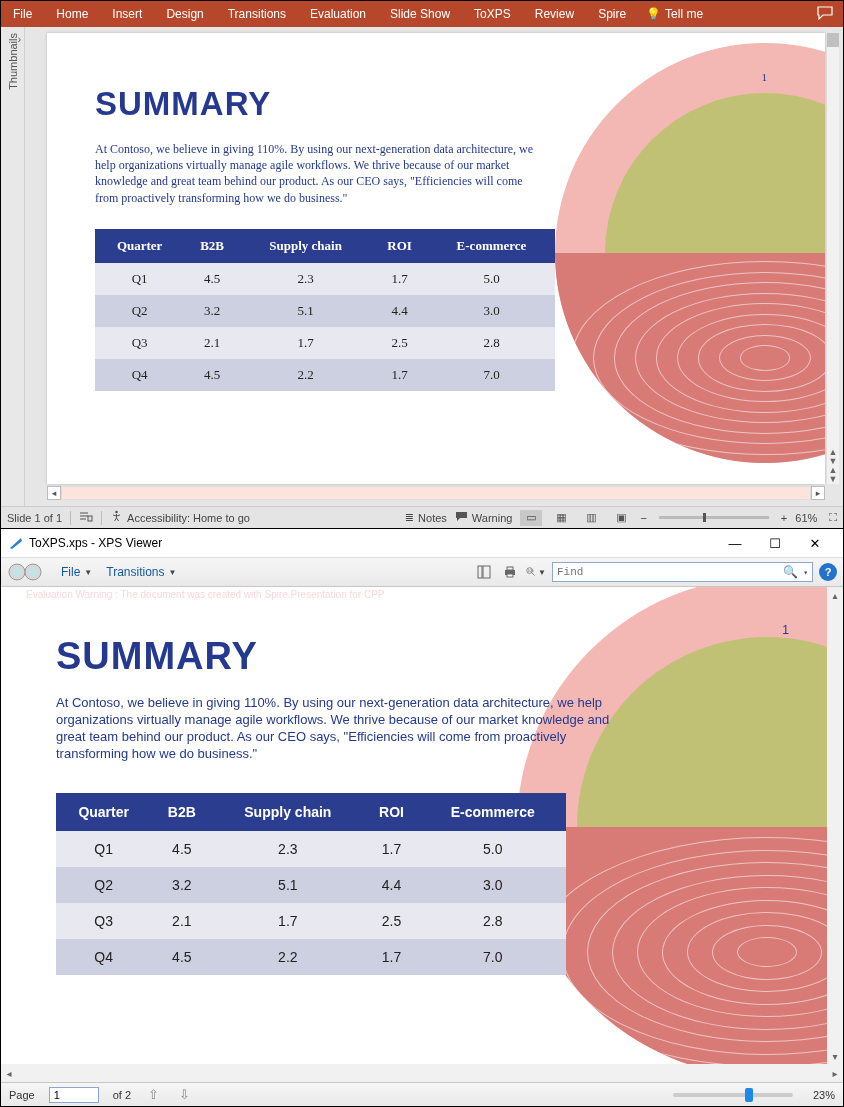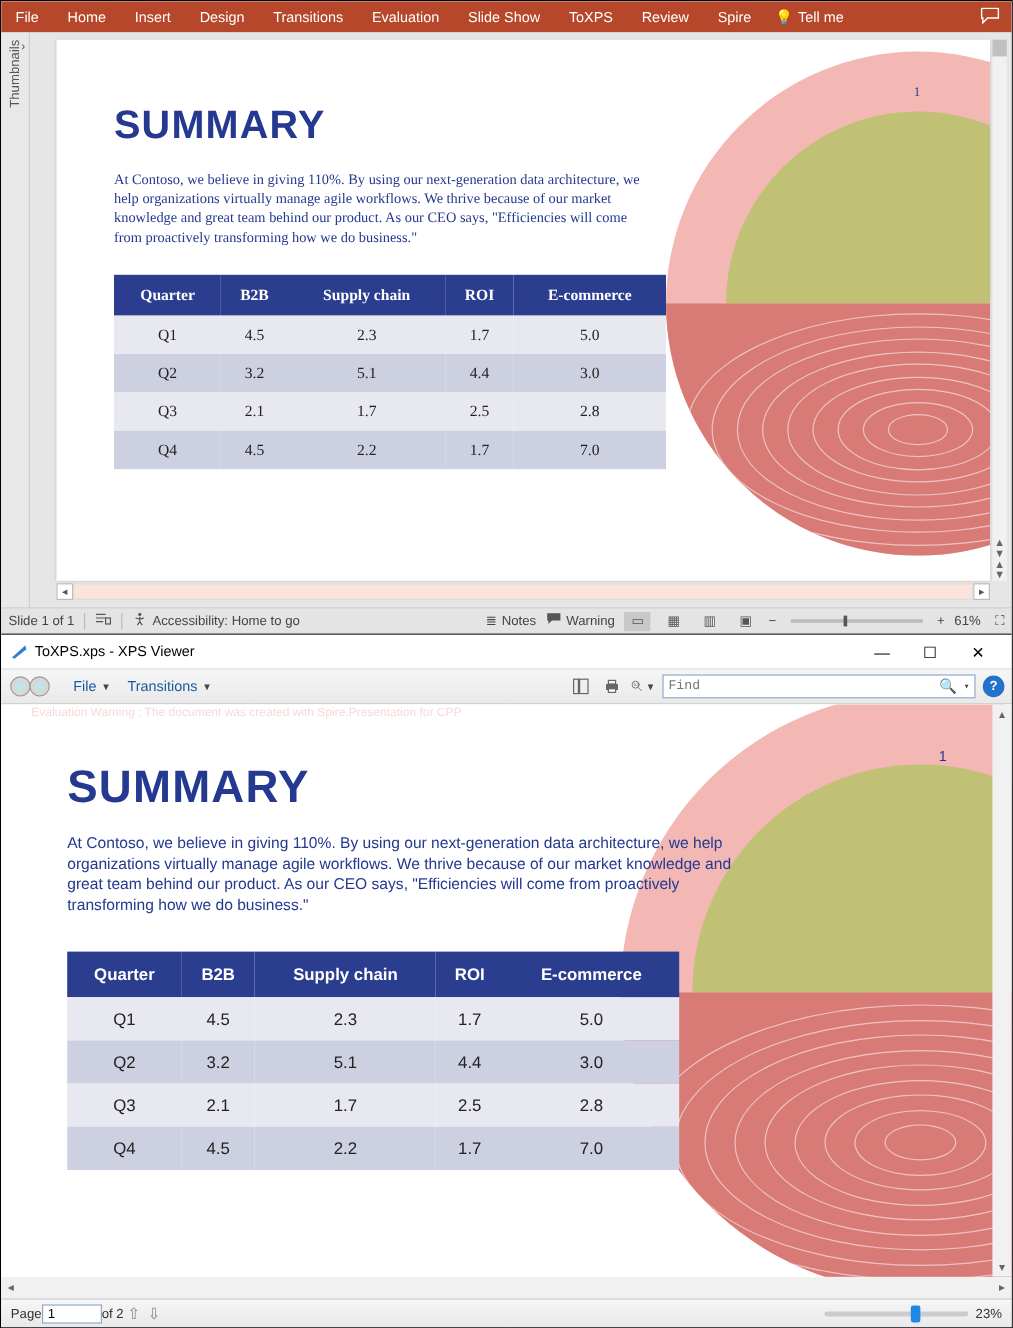--- a/index.html
+++ b/index.html
@@ -83,21 +83,21 @@
   .xps-page .pagenum{ position:absolute; top:36px; right:38px; color:#24398f; font-size:12px;}
   .xps-page .title{ position:absolute; top:48px; left:34px; font-family: Arial Black, Arial, sans-serif; font-size:38px; font-weight:900; color:#24398f; letter-spacing:1px;}
   .xps-page .para{ position:absolute; top:108px; left:34px; width:560px; font-size:13px; line-height:1.3; color:#24398f;}
   .xps-page .table{ position:absolute; top:206px; left:34px; width:510px; border-collapse:collapse; font-size:14px;}
   .xps-page .table th{ background:#2b3d8f; color:#fff; padding:11px 6px; font-weight:700;}
   .xps-page .table td{ padding:10px 6px; text-align:center; color:#222;}
   .xps-page .table tr:nth-child(even) td{ background:#cdd0e0;}
   .xps-page .table tr:nth-child(odd) td{ background:#e7e8f0;}
   .xps-page .deco{ position:absolute; top:-10px; right:-190px; width:500px; height:500px;}
 
-  .xps-status{ height:24px; background:linear-gradient(#f6f6f6,#e9e9e9); border-top:1px solid #c7c7c7; display:flex; align-items:center; font-size:11px; padding:0 8px; gap:0; color:#333;}
+  .xps-status{ height:24px; background:linear-gradient(#f6f6f6,#e9e9e9); border-top:1px solid #c7c7c7; display:flex; align-items:center; font-size:11px; padding:0 8px; gap:14px; color:#333;}
   .xps-status input{ width:50px; height:16px; border:1px solid #8fa7cc; font-size:11px; padding:0 4px;}
   .xps-status .arrow{ color:#888; font-size:13px; padding:0 3px;}
   .xps-status .spacer{flex:1;}
   .xps-status .zoombar{ width:120px; height:4px; background:#ccc; position:relative; margin:0 6px; border-radius:2px;}
   .xps-status .zoombar .knob{ position:absolute; top:-5px; left:60%; width:8px; height:14px; background:#1e88e5; border-radius:2px;}
 </style>
 </head>
 <body>
 
 <div class="pp-window">

